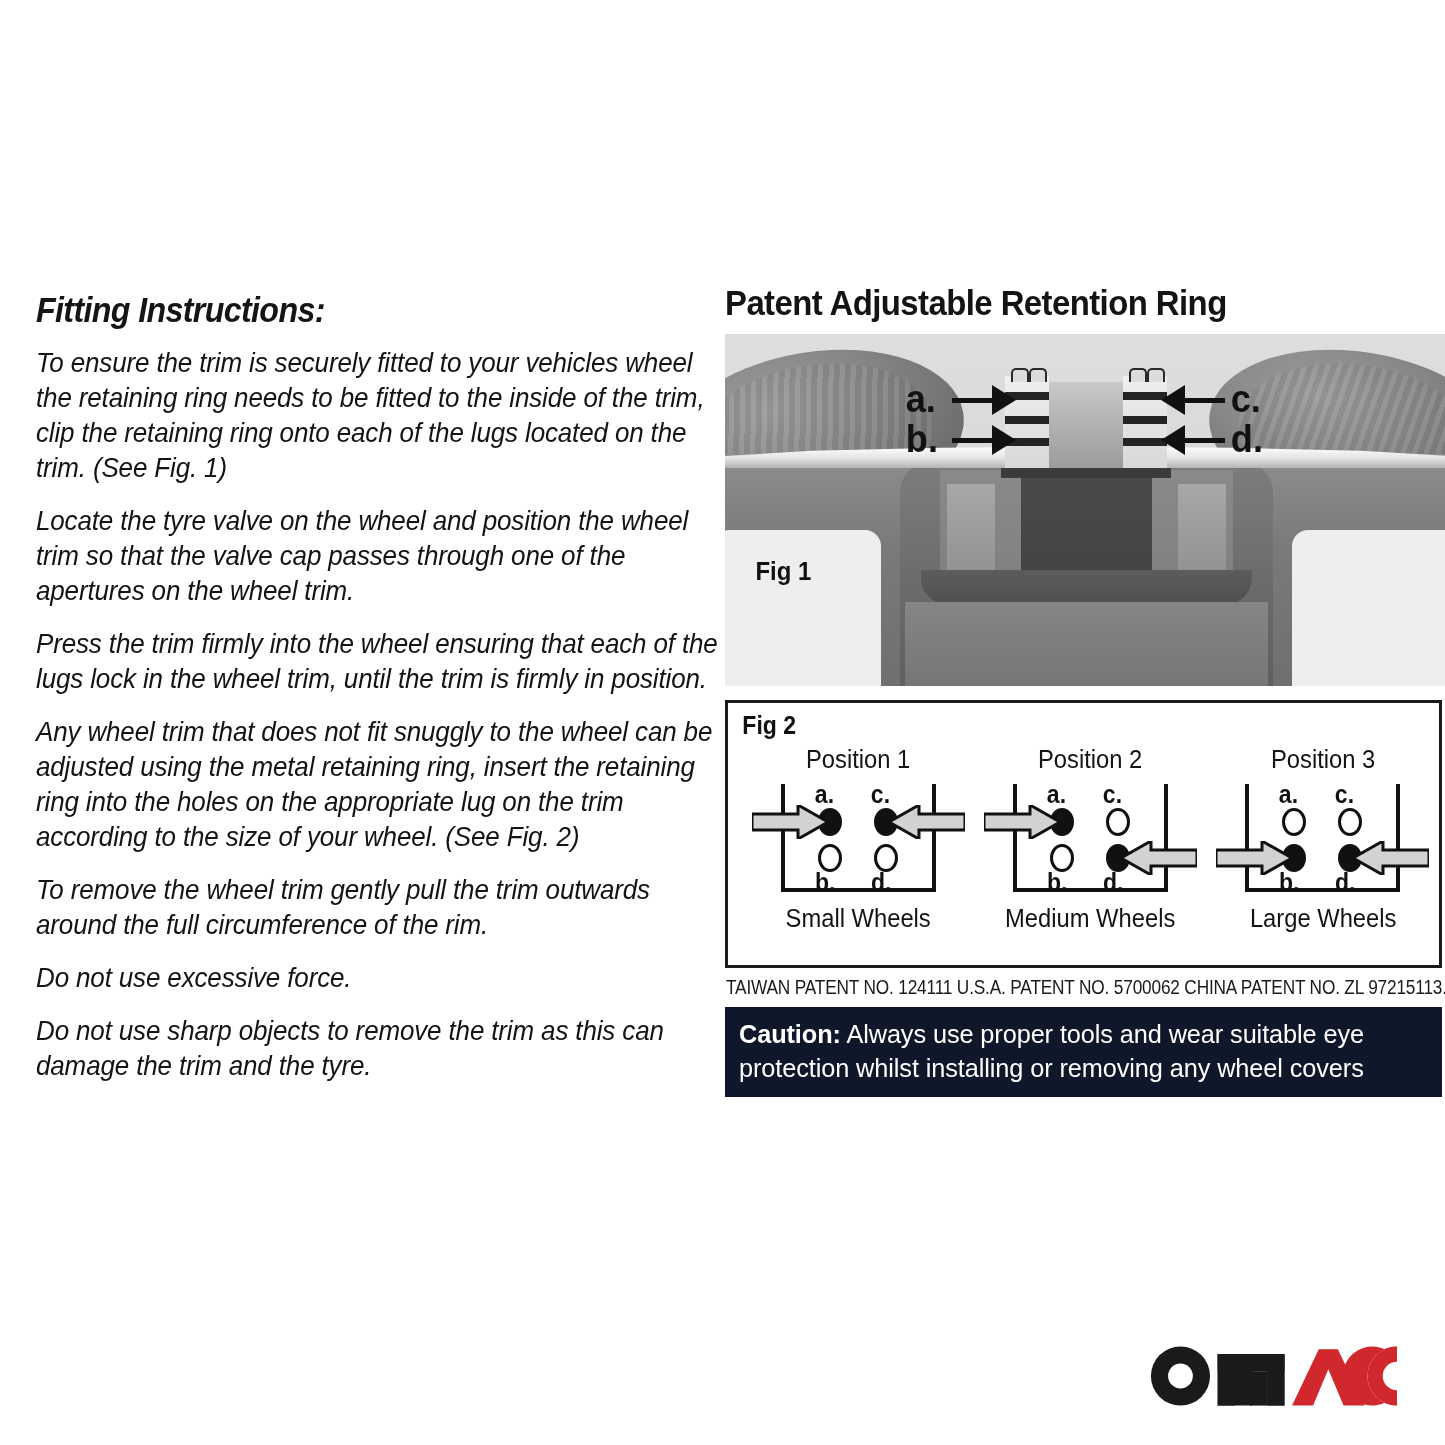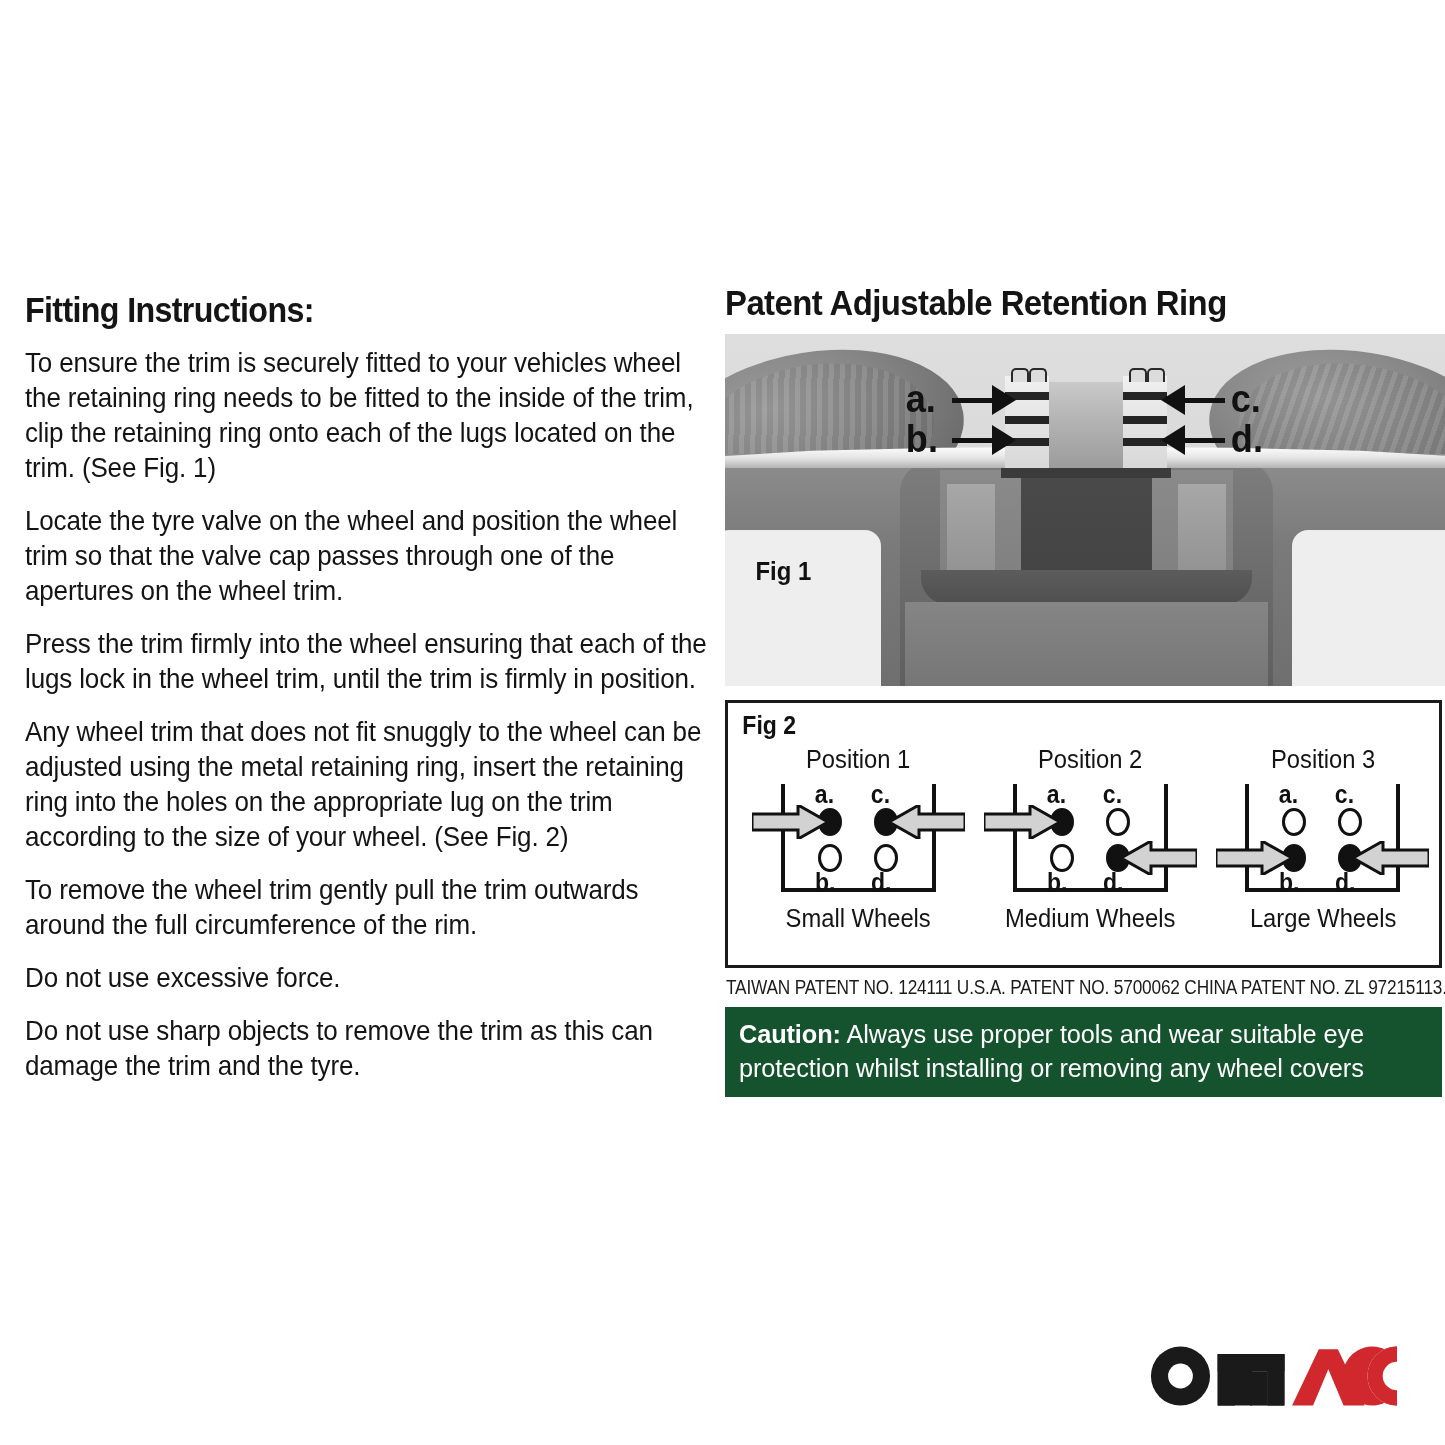--- a/index.html
+++ b/index.html
@@ -7,21 +7,21 @@
     width:1445px;height:1445px;
     background:#ffffff;
     font-family:"Liberation Sans", sans-serif;
     overflow:hidden;
     position:relative;
   }
   .page{position:absolute;inset:0;}
 
   
   .left-col{
-    position:absolute;left:25px;top:292px;width:680px;
+    position:absolute;left:36px;top:292px;width:680px;font-style:italic;
   }
   .heading{
     font-family:"Liberation Sans", sans-serif;
     font-weight:bold;
     font-size:35px;
     line-height:1.0;
     letter-spacing:-0.7px;
     color:#151515;
     transform:scaleX(0.92);
     transform-origin:left top;
@@ -243,21 +243,21 @@
     font-family:"Liberation Sans", sans-serif;
     font-size:19.5px;color:#1b1b1b;white-space:nowrap;
     transform:scaleX(0.885);transform-origin:left top;
     letter-spacing:-0.2px;
   }
 
   
   .caution{
     margin-top:8px;margin-left:3px;
     width:717px;box-sizing:border-box;
-    background:#14532d;color:#fff;
+    background:#0f172a;color:#fff;
     padding:10px 14px 12px 14px;
   }
   .caution-text{
     font-family:"Liberation Sans", sans-serif;
     font-size:26.5px;line-height:34px;color:#fff;
     transform:scaleX(0.955);transform-origin:left top;
     width:745px;
     letter-spacing:-0.1px;
   }
   .caution-text b{font-weight:bold;}

